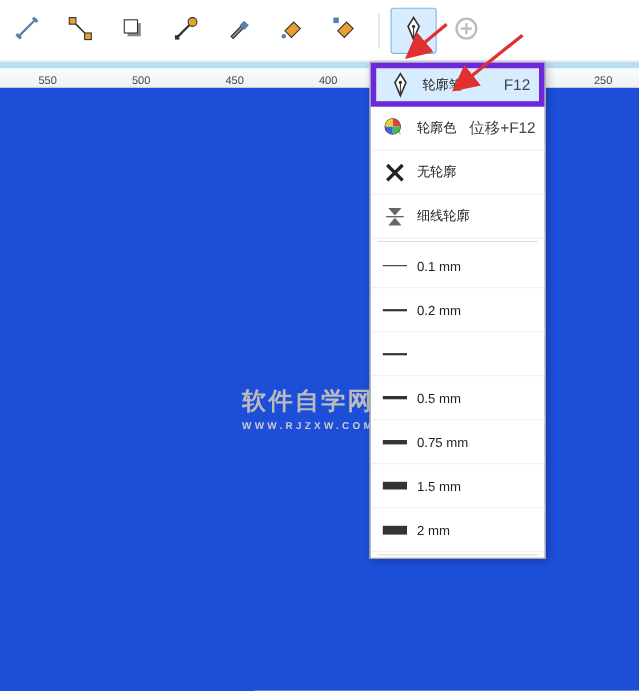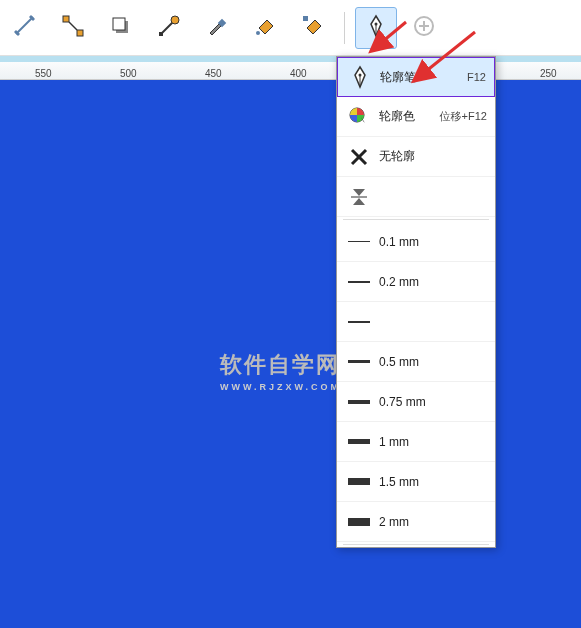--- a/index.html
+++ b/index.html
@@ -14,24 +14,24 @@
     .ruler-edge { position: absolute; left: 0; right: 0; top: 0; height: 6px; background: #b8e0f0; }
     .ruler-label { font-size: 10px; color: #444; position: absolute; top: 6px; }
     
     .canvas { position: absolute; left: 0; right: 0; top: 80px; bottom: 0; background: #1d4ed8; }
     .watermark { position: absolute; left: 220px; top: 270px; color: #bbb; font-size: 22px; font-weight: bold; letter-spacing: 2px; user-select: none; }
     .watermark .sub { font-size: 9px; letter-spacing: 3px; color: #ccc; display: block; margin-top: 2px; }
     
     .flyout { position: absolute; left: 336px; top: 56px; width: 160px; background: #fff; border: 1px solid #999; box-shadow: 2px 2px 8px rgba(0,0,0,0.25); }
     .flyout-item { display: flex; align-items: center; height: 40px; padding: 0 8px; cursor: pointer; border-bottom: 1px solid #f0f0f0; }
     .flyout-item:last-child { border-bottom: none; }
-    .flyout-item.highlighted { background: #d8ecff; border: 1px solid #6d28d9; }
+    .flyout-item.highlighted { background: #d8ecff; border: 5px solid #6d28d9; }
     .fi-icon { width: 28px; height: 28px; display: flex; align-items: center; justify-content: center; flex-shrink: 0; }
     .fi-label { flex: 1; margin-left: 6px; color: #222; }
-    .fi-shortcut { font-size: 11px; color: #444; margin-left: 4px; }
+    .fi-shortcut { font-size: 14px; color: #444; margin-left: 4px; }
     .flyout-sep { height: 1px; background: #ddd; margin: 2px 6px; }
     
     .thickness-bar { height: 2px; background: #333; width: 22px; }
     
     .arrow { position: absolute; pointer-events: none; }
     .arrow svg { overflow: visible; }
   </style>
 </head>
 <body>
 
@@ -162,20 +162,21 @@
       <span class="fi-label">无轮廓</span>
     </div>
     <div class="flyout-item">
       <span class="fi-icon">
         <svg width="24" height="24" viewBox="0 0 24 24">
           <polygon points="6,4 18,4 12,11" fill="#666"></polygon>
           <polygon points="6,20 18,20 12,13" fill="#666"></polygon>
           <line x1="4" y1="12" x2="20" y2="12" stroke="#333"></line>
         </svg>
       </span>
+      <span class="fi-label">细线轮廓</span>
     </div>
     <div class="flyout-sep"></div>
     <div class="flyout-item">
       <span class="fi-icon">
         <span class="thickness-bar" style="height:1px"></span>
       </span>
       <span class="fi-label">0.1 mm</span>
     </div>
     <div class="flyout-item">
       <span class="fi-icon">
@@ -192,26 +193,20 @@
       <span class="fi-icon">
         <span class="thickness-bar" style="height:3px"></span>
       </span>
       <span class="fi-label">0.5 mm</span>
     </div>
     <div class="flyout-item">
       <span class="fi-icon">
         <span class="thickness-bar" style="height:4px"></span>
       </span>
       <span class="fi-label">0.75 mm</span>
-    </div>
-    <div class="flyout-item">
-      <span class="fi-icon">
-        <span class="thickness-bar" style="height:5px"></span>
-      </span>
-      <span class="fi-label">1 mm</span>
     </div>
     <div class="flyout-item">
       <span class="fi-icon">
         <span class="thickness-bar" style="height:7px"></span>
       </span>
       <span class="fi-label">1.5 mm</span>
     </div>
     <div class="flyout-item">
       <span class="fi-icon">
         <span class="thickness-bar" style="height:8px"></span>

